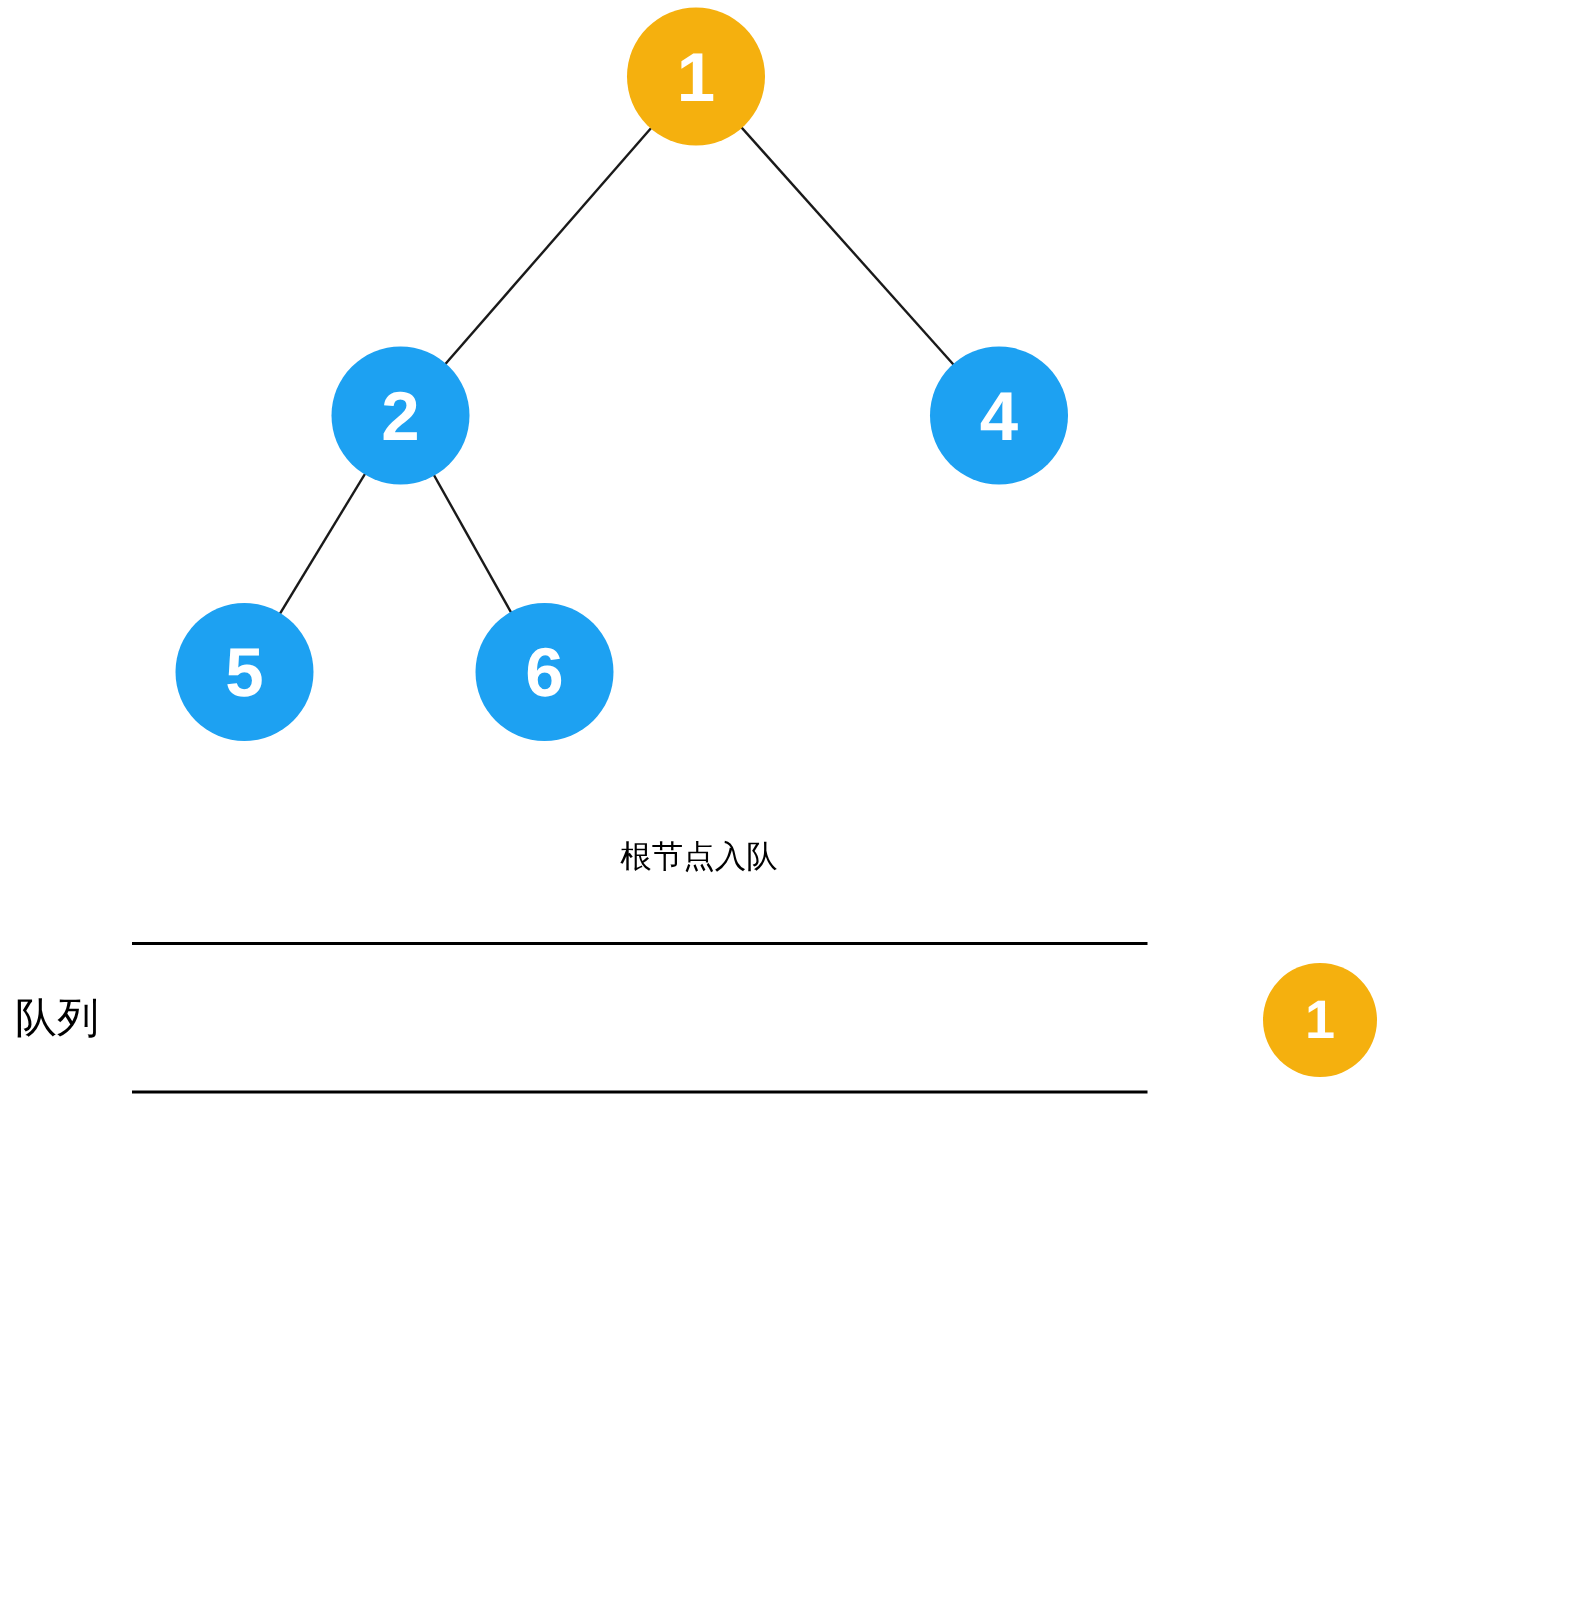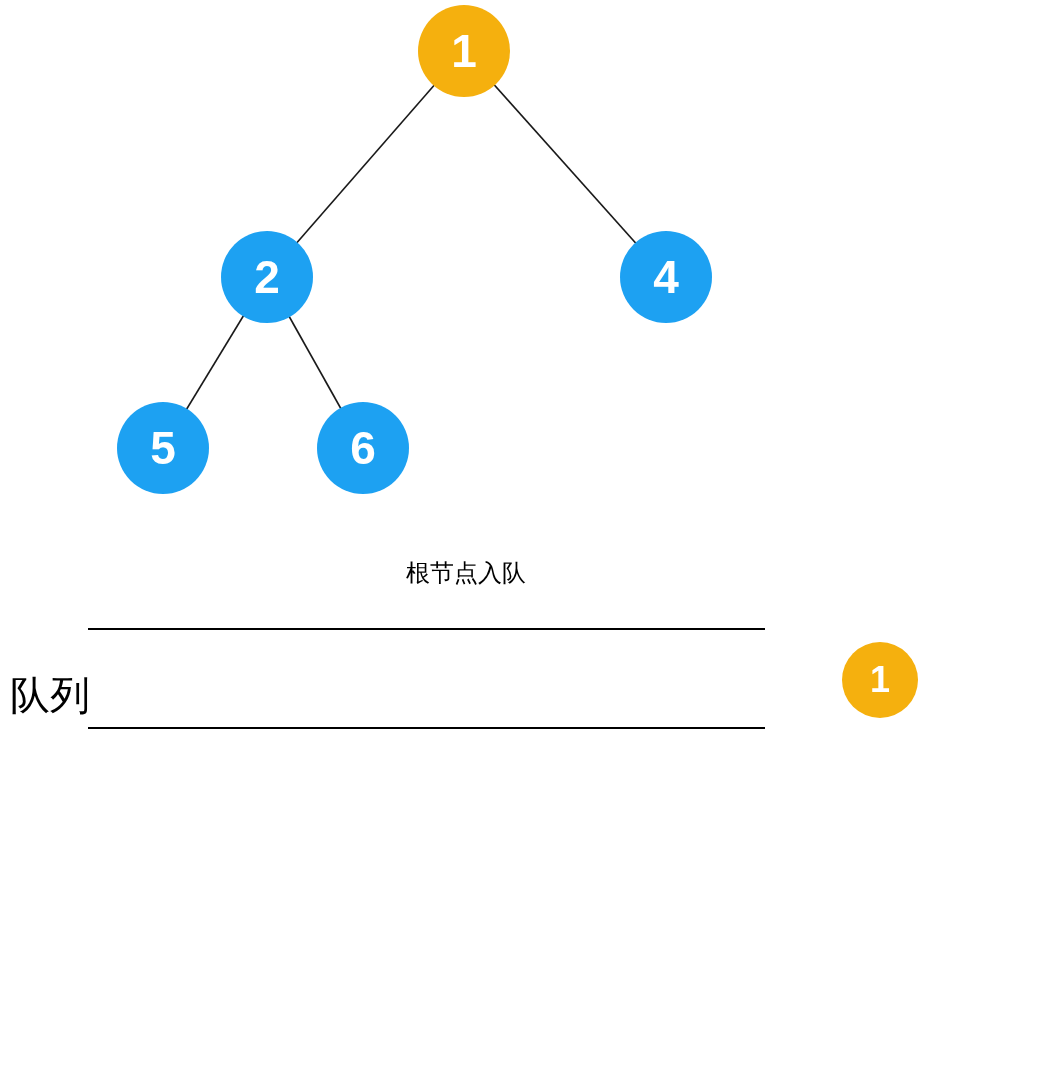--- a/index.html
+++ b/index.html
@@ -57,30 +57,30 @@
   #node-4 { left: 620px; top: 231px; }
   #node-5 { left: 117px; top: 402px; }
   #node-6 { left: 317px; top: 402px; }
   #queue-item-0 { left: 842px; top: 642px; }
 
   .caption {
     position: absolute;
     left: 466px;
     top: 557px;
     transform: translateX(-50%);
-    font-size: 24px;
+    font-size: 21px;
     color: var(--text-color, #000);
     white-space: nowrap;
   }
   .queue-label {
     position: absolute;
     left: 10px;
-    top: 695px;
+    top: 679px;
     transform: translateY(-50%);
-    font-size: 40px;
+    font-size: 28px;
     color: var(--text-color, #000);
     white-space: nowrap;
   }
   .queue-track {
     position: absolute;
     left: 88px;
     top: 628px;
     width: 677px;
     height: 101px;
     border-top: 2px solid var(--line-color, #000);

